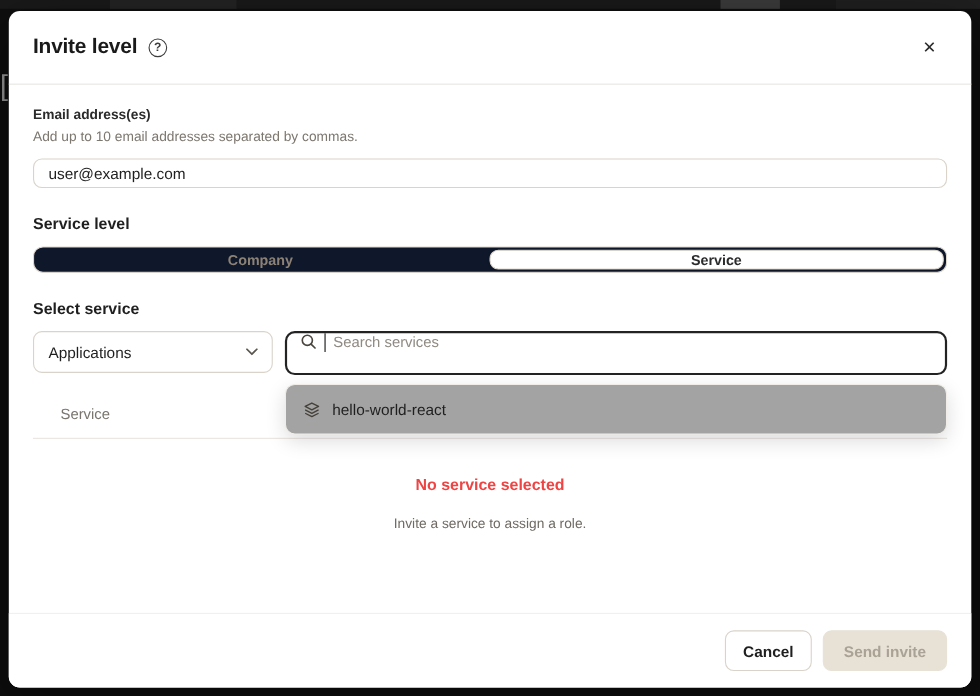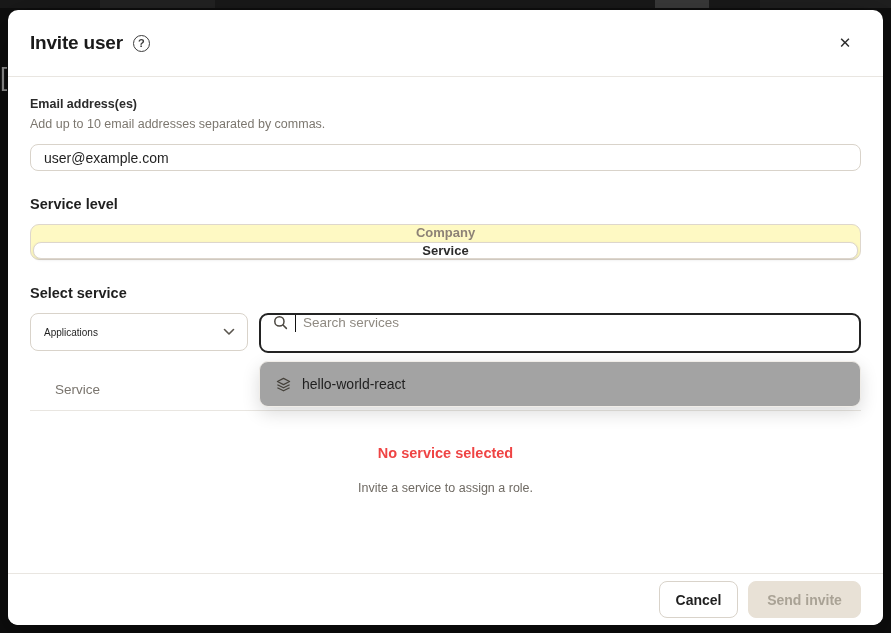--- a/index.html
+++ b/index.html
@@ -55,41 +55,41 @@
 
   .email-input {
     width: 100%; height: 27px; border: 1px solid #d9d3ca; border-radius: 8px;
     padding: 0 13px; font-size: 14px; color: #1f1f1f; outline: none;
     font-family: "Liberation Sans", sans-serif; background: #fff;
   }
 
   .section-label { font-size: 14.5px; font-weight: 700; color: #1f1f1f; margin: 25px 0 12px; }
 
   .segmented {
-    position: relative; height: 36px; border: 1px solid #ded7cd; border-radius: 9px;
-    background: #fef9c3; display: flex; flex-direction: column;
+    position: relative; height: 24px; border: 1px solid #ded7cd; border-radius: 9px;
+    background: #0f172a; display: flex;
   }
   .seg-option {
     flex: 1; display: flex; align-items: center; justify-content: center;
     font-size: 13px; font-weight: 600; cursor: pointer;
   }
   .seg-option.unselected { color: #8d8276; }
   .seg-option.selected {
     background: #ffffff; border: 1px solid #ddd6cd; border-radius: 8px;
     margin: 2px; color: #2b2b2b;
     box-shadow: 0 1px 3px rgba(0,0,0,.10);
   }
 
   .service-row { display: flex; gap: 11px; align-items: flex-start; }
 
   .dropdown {
     width: 218px; height: 38px; flex: 0 0 218px;
     border: 1px solid #d9d3ca; border-radius: 8px; background: #fff;
     display: flex; align-items: center; justify-content: space-between;
-    padding: 0 12px 0 13px; font-size: 10px; color: #1f1f1f;
+    padding: 0 12px 0 13px; font-size: 14px; color: #1f1f1f;
     font-family: "Liberation Sans", sans-serif; cursor: pointer;
   }
 
   .search-wrap { position: relative; flex: 1; }
   .search-box {
     height: 40px; border: 2px solid #232323; border-radius: 9px; background: #fff;
     display: flex; align-items: flex-start; padding: 0 12px; gap: 7px; cursor: text;
   }
   .caret { width: 1px; height: 17px; background: #111; }
   .search-placeholder { font-size: 13.5px; color: #8f8a82; }
@@ -108,21 +108,21 @@
 
   .table-header-row { margin-top: 27px; padding-left: 25px; }
   .table-header { font-size: 13.5px; color: #7a756e; }
   .table-divider { height: 1px; background: #e9e6e1; margin-top: 12px; }
 
   .empty-state { text-align: center; }
   .empty-title { margin-top: 34px; font-size: 14.5px; font-weight: 700; color: #ef4444; }
   .empty-sub { margin-top: 20px; font-size: 12.5px; color: #6f6a63; }
 
   .modal-footer {
-    position: absolute; left: 0; right: 0; bottom: 0; height: 52px;
+    position: absolute; left: 0; right: 0; bottom: 0; height: 68px;
     border-top: 1px solid #e9e6e1;
     display: flex; align-items: center; justify-content: flex-end;
     gap: 10px; padding: 0 22px;
     border-radius: 0 0 10px 10px; background: #fff;
   }
   .btn {
     height: 37px; border-radius: 8px; font-size: 14px; font-weight: 600;
     font-family: "Liberation Sans", sans-serif; cursor: pointer;
     display: inline-flex; align-items: center; justify-content: center;
   }
@@ -138,21 +138,21 @@
   <div class="bg-chip-a"></div>
   <div class="bg-chip-b"></div>
   <div class="bg-chip-c"></div>
 </div>
 <div class="bg-bracket">[</div>
 
 <div class="modal">
 
   <div class="modal-header">
     <div class="title-row">
-      <div class="modal-title">Invite user</div>
+      <div class="modal-title">Invite level</div>
       <span class="help-badge">?</span>
     </div>
     <button class="close-btn">✕</button>
   </div>
   <div class="header-divider"></div>
 
   <div class="modal-body">
 
     <div class="field-label">Email address(es)</div>
     <div class="field-help">Add up to 10 email addresses separated by commas.</div>

